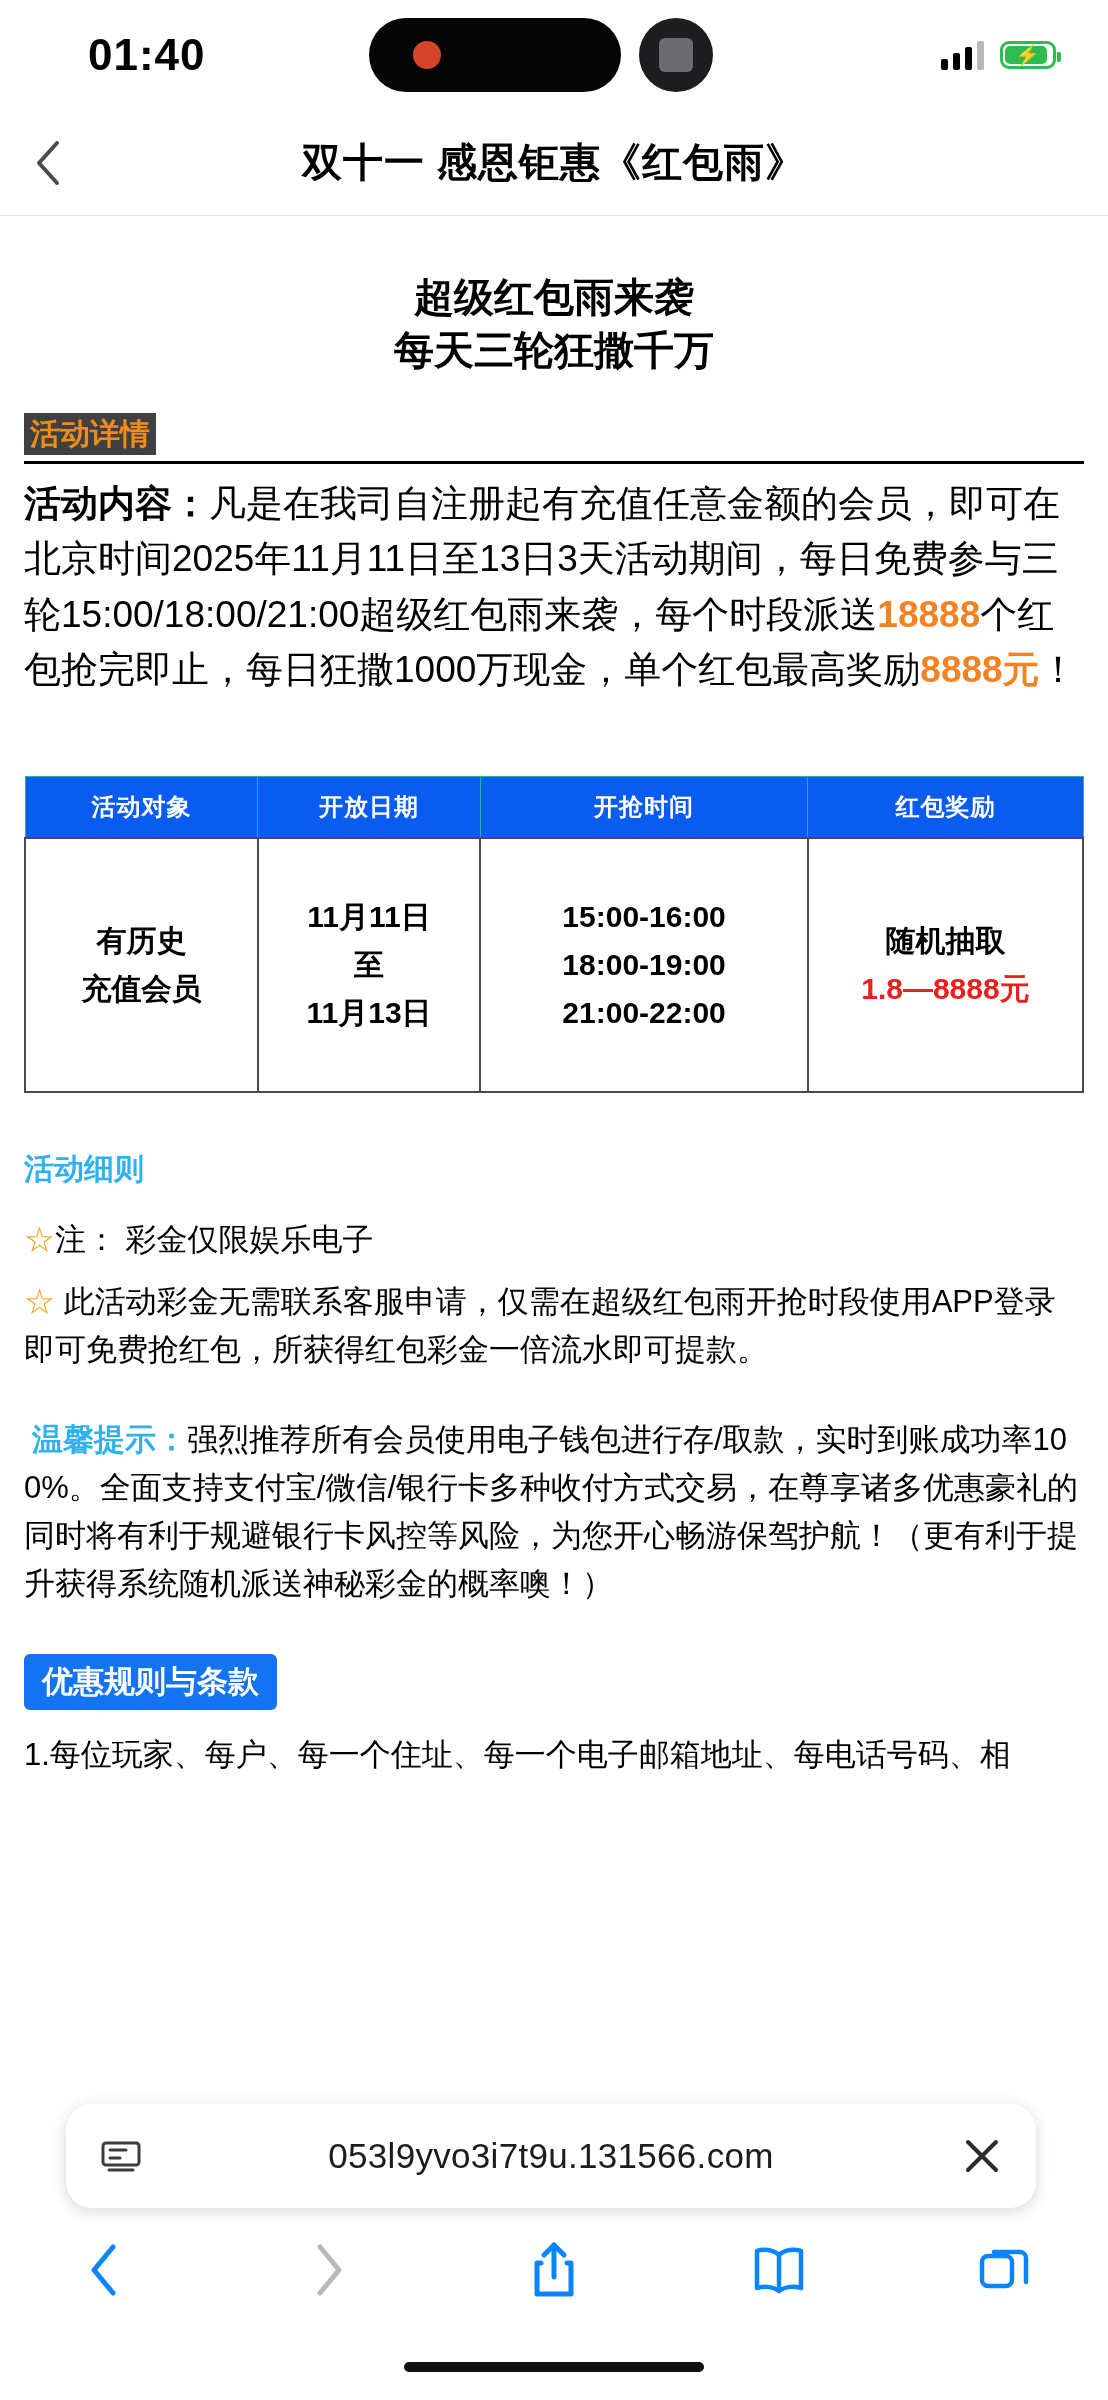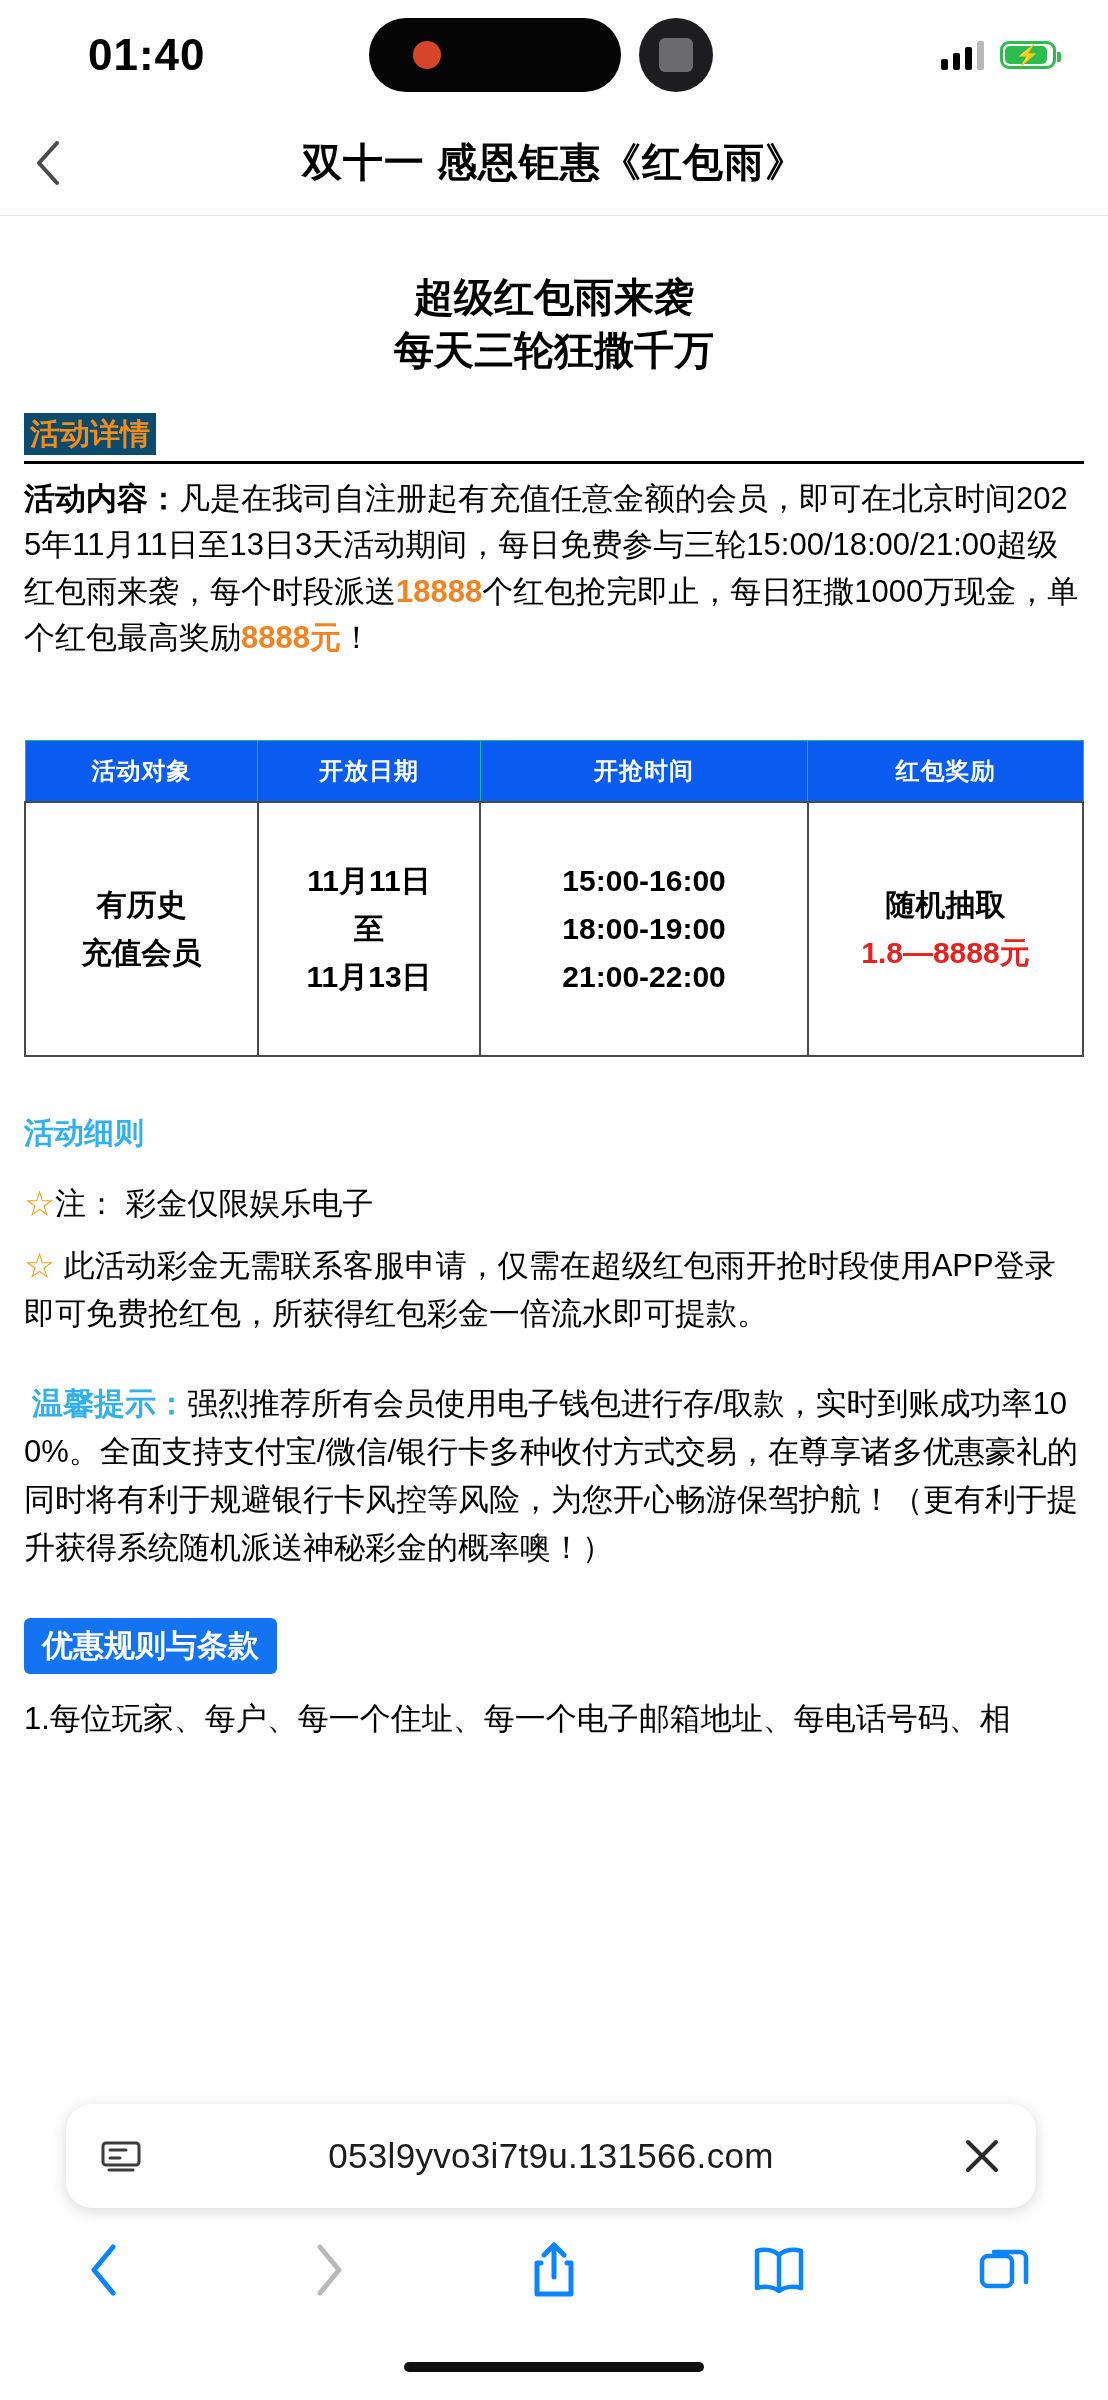--- a/index.html
+++ b/index.html
@@ -170,34 +170,34 @@
     text-align: center;
     font-size: 40px;
     font-weight: bold;
     line-height: 1.33;
     margin-top: 55px;
     margin-bottom: 36px;
   }
 
   .section-tag-orange {
     display: inline-block;
-    background: #0c4a6e;
+    background: #404040;
     color: #f08c1b;
     font-weight: bold;
     font-size: 30px;
     padding: 2px 6px;
     line-height: 1.25;
   }
   .hr-black {
     border: 0;
     border-top: 3px solid #000;
     margin: 6px 0 12px 0;
   }
   .para {
-    font-size: 31px;
+    font-size: 37px;
     line-height: 1.5;
     word-break: break-all;
   }
   .bold { font-weight: bold; }
   .orange { color: #f58220; font-weight: bold; }
 
   
   .tbl-wrap { margin-top: 78px; }
   table.promo {
     width: 100%;

